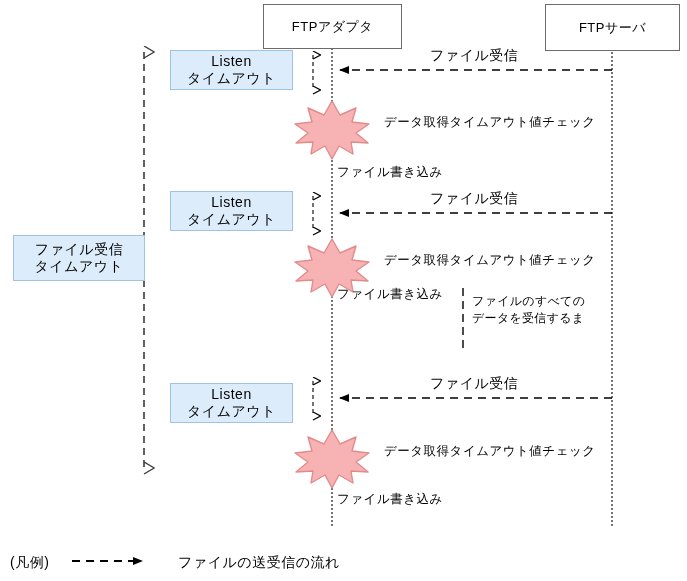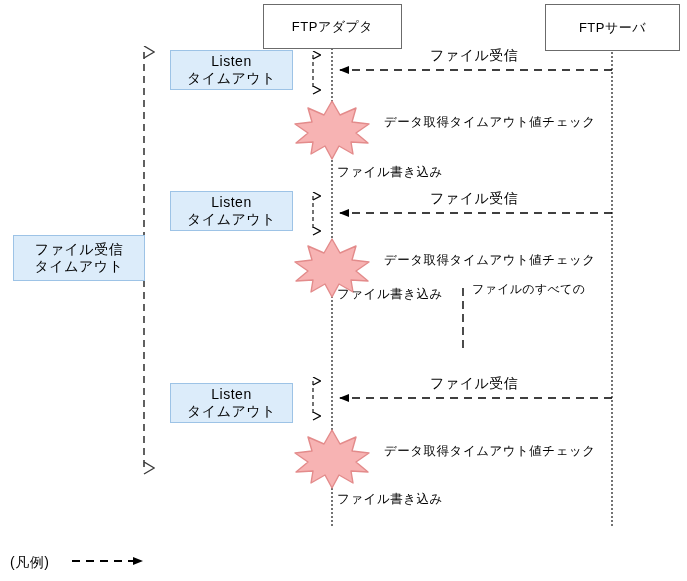--- a/index.html
+++ b/index.html
@@ -178,27 +178,29 @@
   <div class="write-label" style="left:337px; top:165px;">ファイル書き込み</div>
 
   <div class="note-box" style="left:170px; top:191px; width:123px; height:40px;">
     <span>Listen</span>
     <span>タイムアウト</span>
   </div>
   <div class="msg-label" style="left:430px; top:191px;">ファイル受信</div>
   <div class="star-label" style="left:384px; top:253px;">データ取得タイムアウト値チェック</div>
   <div class="write-label" style="left:337px; top:287px;">ファイル書き込み</div>
 
-  <div class="repeat-note" style="left:472px; top:281px;">
+  <div class="repeat-note" style="left:472px; top:293px;">
     <div>ファイルのすべての</div>
+    <div>データを受信するま</div>
   </div>
 
   <div class="note-box" style="left:170px; top:383px; width:123px; height:40px;">
     <span>Listen</span>
     <span>タイムアウト</span>
   </div>
   <div class="msg-label" style="left:430px; top:376px;">ファイル受信</div>
   <div class="star-label" style="left:384px; top:444px;">データ取得タイムアウト値チェック</div>
   <div class="write-label" style="left:337px; top:492px;">ファイル書き込み</div>
 
   <div class="legend-text" style="left:10px; top:554px;">(凡例)</div>
+  <div class="legend-text" style="left:178px; top:554px;">ファイルの送受信の流れ</div>
 
 </div>
 
 </body></html>

